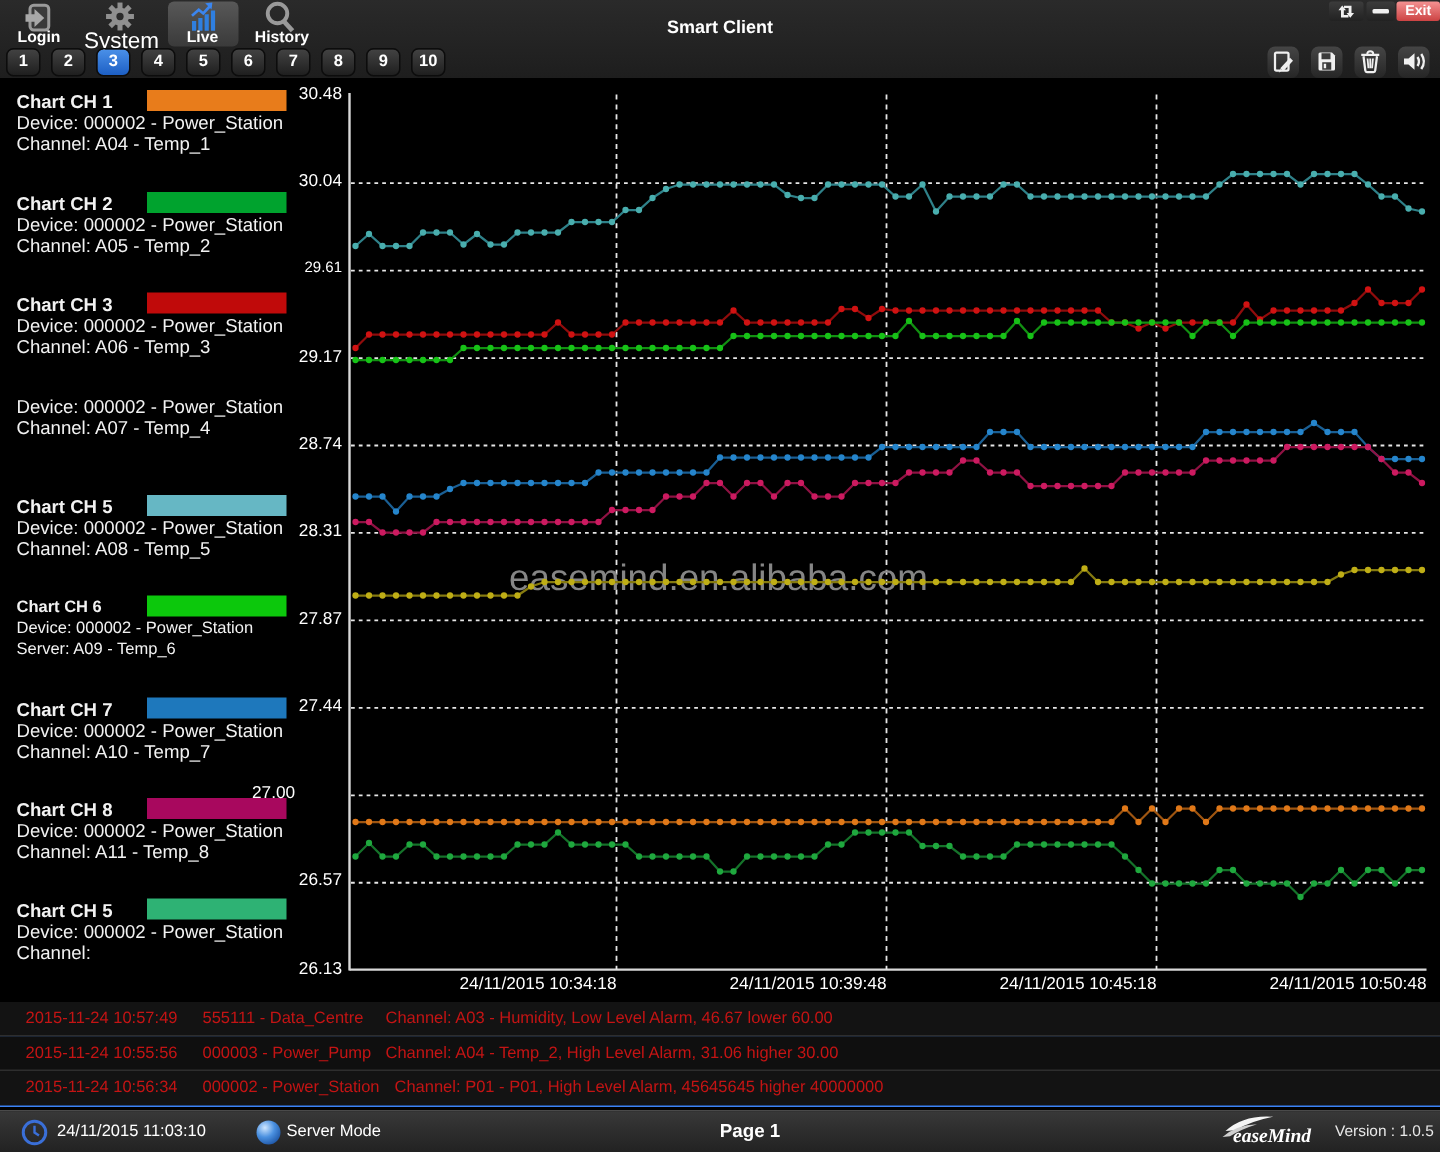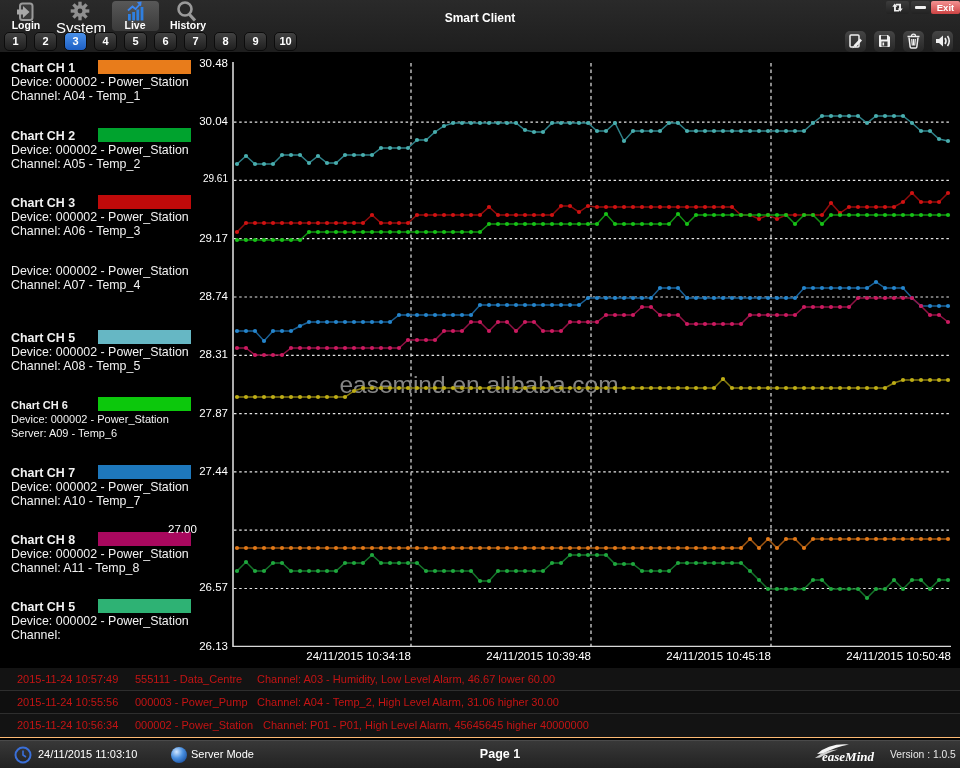--- a/index.html
+++ b/index.html
@@ -832,21 +832,21 @@
     <div style="position:absolute;right:732px;top:407px;width:60px;text-align:right;font-size:11.5px;color:#fff;">27.87</div>
     <div style="position:absolute;right:732px;top:465px;width:60px;text-align:right;font-size:11.5px;color:#fff;">27.44</div>
     <div style="position:absolute;right:732px;top:523px;width:60px;text-align:left;font-size:11.5px;color:#fff;">27.00</div>
     <div style="position:absolute;right:732px;top:581px;width:60px;text-align:right;font-size:11.5px;color:#fff;">26.57</div>
     <div style="position:absolute;right:732px;top:640px;width:60px;text-align:right;font-size:11.5px;color:#fff;">26.13</div>
     <div style="position:absolute;left:261px;top:650px;width:150px;text-align:right;font-size:11.5px;color:#fff;">24/11/2015 10:34:18</div>
     <div style="position:absolute;left:441px;top:650px;width:150px;text-align:right;font-size:11.5px;color:#fff;">24/11/2015 10:39:48</div>
     <div style="position:absolute;left:621px;top:650px;width:150px;text-align:right;font-size:11.5px;color:#fff;">24/11/2015 10:45:18</div>
     <div style="position:absolute;left:801px;top:650px;width:150px;text-align:right;font-size:11.5px;color:#fff;">24/11/2015 10:50:48</div>
 
-<div class="abs" style="left:0;top:668px;width:960px;height:70px;background:#fdba74;">
+<div class="abs" style="left:0;top:668px;width:960px;height:70px;background:#3b82f6;">
  <div style="height:23px;border-bottom:1px solid #2e2e2e;position:relative;background:#131313;">
   <span style="position:absolute;left:17px;top:5px;font-size:11px;color:#c41414;">2015-11-24 10:57:49</span>
   <span style="position:absolute;left:135px;top:5px;font-size:11px;color:#c41414;">555111 - Data_Centre</span>
   <span style="position:absolute;left:257px;top:5px;font-size:11px;color:#c41414;">Channel: A03 - Humidity, Low Level Alarm, 46.67 lower 60.00</span>
  </div>
  <div style="height:23px;border-bottom:1px solid #2e2e2e;position:relative;background:#0f0f0f;">
   <span style="position:absolute;left:17px;top:5px;font-size:11px;color:#c41414;">2015-11-24 10:55:56</span>
   <span style="position:absolute;left:135px;top:5px;font-size:11px;color:#c41414;">000003 - Power_Pump</span>
   <span style="position:absolute;left:257px;top:5px;font-size:11px;color:#c41414;">Channel: A04 - Temp_2, High Level Alarm, 31.06 higher 30.00</span>
  </div>

